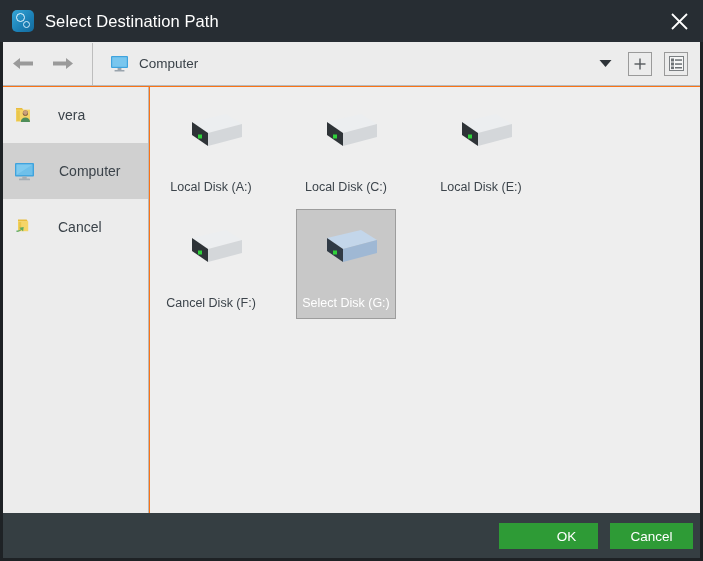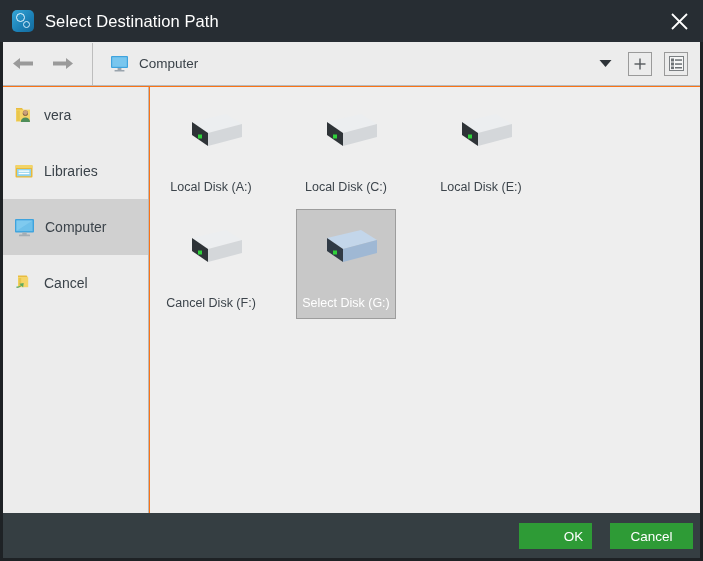--- a/index.html
+++ b/index.html
@@ -141,21 +141,21 @@
     display: flex;
     align-items: center;
     padding-left: 11px;
     cursor: pointer;
     box-sizing: border-box;
   }
   .side-item.selected { background: #d0d0d0; }
   .side-label {
     font-size: 14px;
     color: #3b434a;
-    margin-left: 10px;
+    margin-left: 24px;
   }
 
   #content {
     position: absolute;
     left: 150px; top: 87px;
     width: 550px;
     height: 426px;
     background: #eeeeee;
     overflow: hidden;
   }
@@ -204,21 +204,21 @@
     top: 10px;
     height: 26px;
     background: #2e9b36;
     color: #ffffff;
     font-size: 13.5px;
     border: none;
     cursor: pointer;
     font-family: "Liberation Sans", sans-serif;
     padding: 0;
   }
-  #ok-btn { right: 108px; width: 73px; padding-left: 36px; }
+  #ok-btn { right: 102px; width: 99px; padding-left: 36px; }
   #cancel-btn { right: 7px; width: 83px; }
 
   
   #frame-l, #frame-r, #frame-b {
     position: absolute;
     background: #1e2225;
   }
   #frame-l { left: 0; top: 42px; width: 3px; height: 519px; }
   #frame-r { right: 0; top: 42px; width: 3px; height: 519px; }
   #frame-b { left: 0; bottom: 0; width: 703px; height: 3px; }
@@ -295,30 +295,20 @@
         <path d="M2 3 h6 l1.4 2 H2 Z" fill="#e8bc3e"></path>
         <path d="M2 4.6 h14 v12 H2 Z" fill="#f5d567"></path>
         <path d="M2.6 5.4 h3.2 v10.6 H2.6 Z" fill="#e9c64c"></path>
         <circle cx="11.4" cy="8.2" r="2.6" fill="#7a5a3c"></circle>
         <path d="M6.8 17 c0-3 2-4.6 4.6-4.6 s4.6 1.6 4.6 4.6 Z" fill="#4e8d5a"></path>
         <circle cx="11.4" cy="7.6" r="2.4" fill="#caa07a"></circle>
       </svg>
       <span class="side-label">vera</span>
     </div>
 
-    <div class="side-item">
-      <svg width="20" height="20" viewBox="0 0 20 20">
-        <rect x="1.5" y="4" width="17" height="12.5" rx="1" fill="#e8b93a"></rect>
-        <rect x="1.5" y="4" width="17" height="3" rx="1" fill="#f2d468"></rect>
-        <rect x="3" y="8" width="14" height="7.2" fill="#8fd3ee"></rect>
-        <rect x="4.6" y="9.4" width="10.8" height="1.4" fill="#ffffff"></rect>
-        <rect x="4.6" y="11.8" width="10.8" height="1.4" fill="#ffffff"></rect>
-      </svg>
-      <span class="side-label">Libraries</span>
-    </div>
 
     <div class="side-item selected">
       <svg width="21" height="19" viewBox="0 0 21 19">
         <rect x="1" y="1" width="19" height="13.5" rx="1" fill="#3fa3dd"></rect>
         <rect x="2.4" y="2.4" width="16.2" height="10.7" fill="#6ec0ea"></rect>
         <path d="M2.4 2.4 L18.6 2.4 L2.4 13.1 Z" fill="#8ed2f2" opacity=".55"></path>
         <rect x="8.3" y="14.5" width="4.4" height="2.4" fill="#a4adb4"></rect>
         <rect x="5" y="16.6" width="11" height="1.7" rx=".6" fill="#a4adb4"></rect>
       </svg>
       <span class="side-label">Computer</span>

